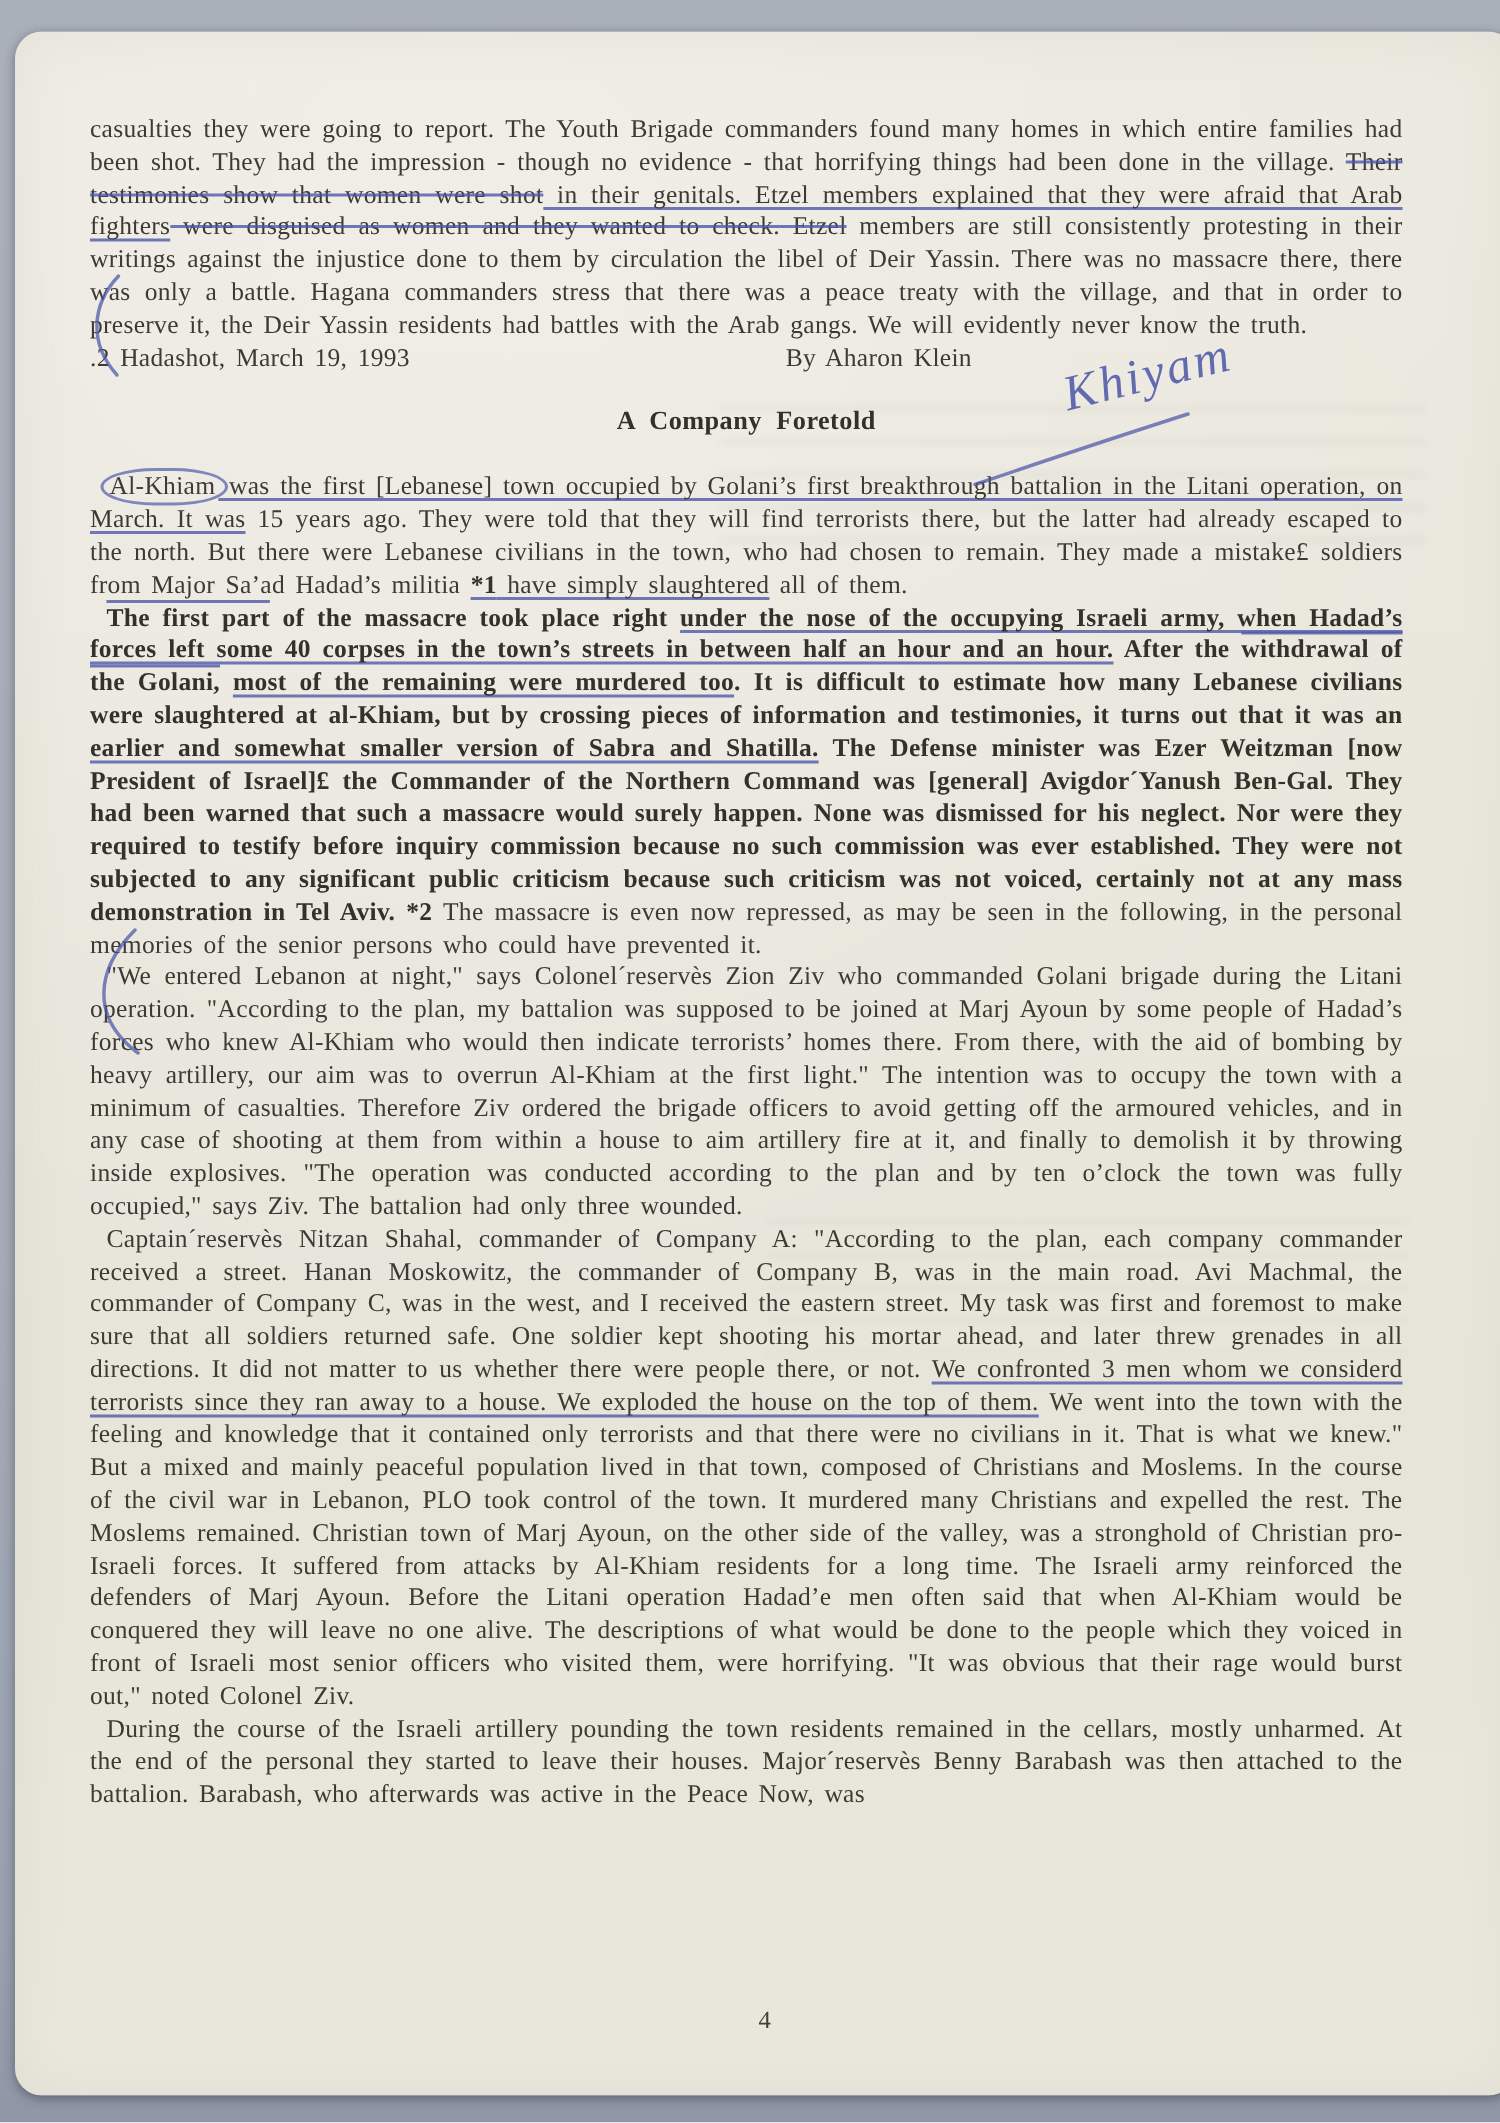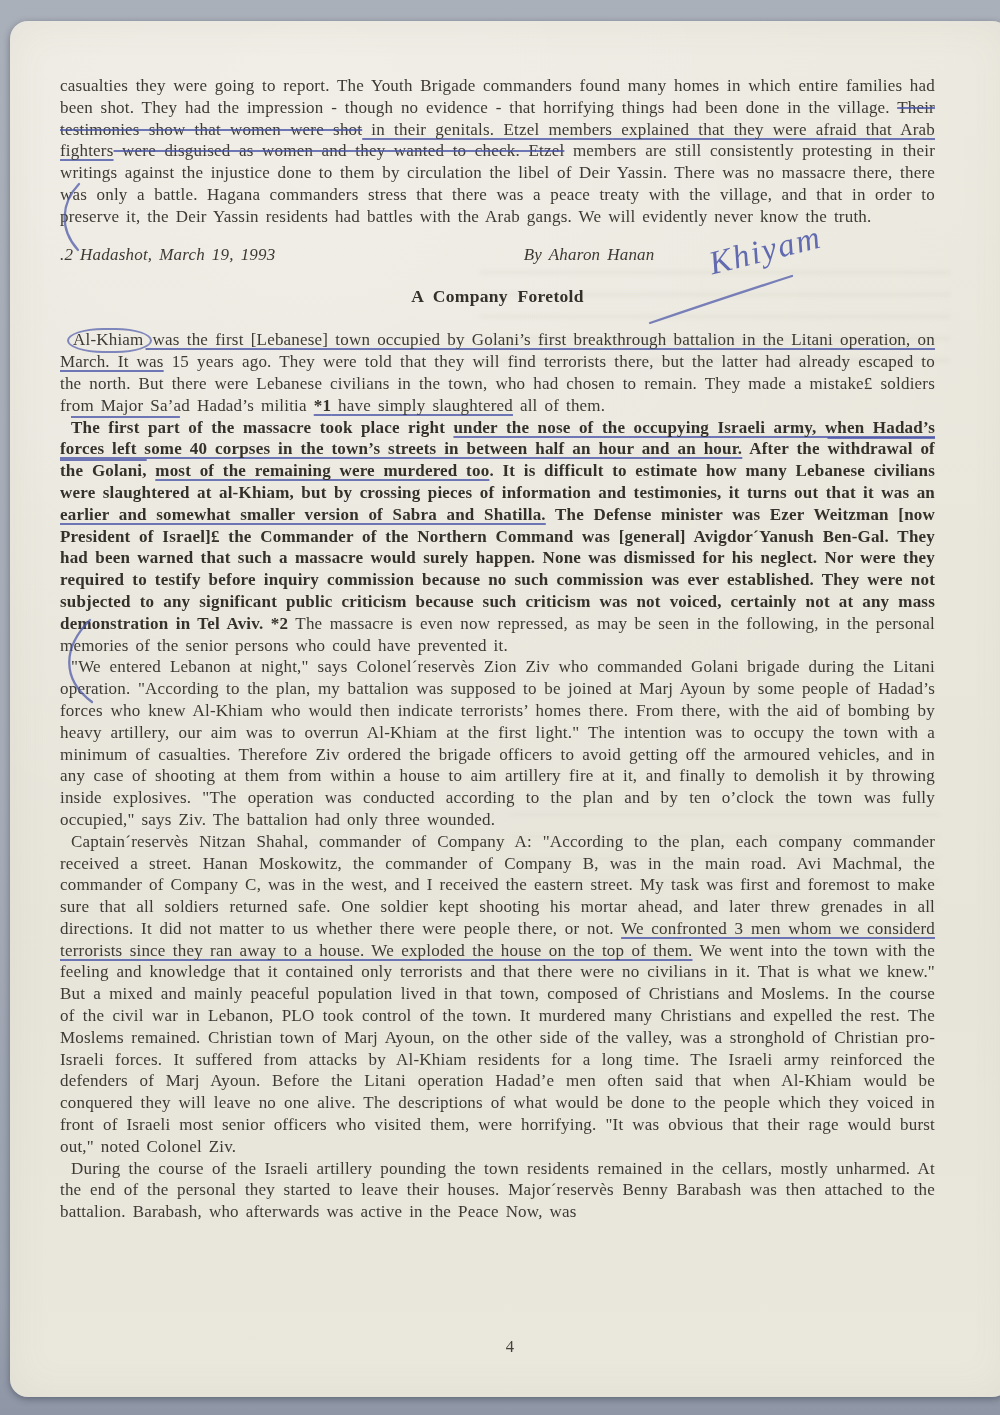--- a/index.html
+++ b/index.html
@@ -30,21 +30,21 @@
   .seg-bold{font-weight:bold;color:#34302a;}
   
   .pen-u{text-decoration-line:underline;text-decoration-color:rgba(74,85,168,.78);
          text-decoration-thickness:2px;text-underline-offset:3px;text-decoration-skip-ink:none;}
   .pen-s{text-decoration-line:line-through;text-decoration-color:rgba(74,85,168,.78);
          text-decoration-thickness:2px;text-decoration-skip-ink:none;}
   .pen-o{text-decoration-line:overline;text-decoration-color:rgba(74,85,168,.78);
          text-decoration-thickness:2px;text-decoration-skip-ink:none;}
   .pen-circle{border:2px solid rgba(74,85,168,.68);border-radius:50%/58%;
          padding:0 6px 2px 4px;margin:0 -6px -2px -4px;}
-  .byline-row{position:relative;margin-top:16px;height:22px;text-align:left;font-style:italic;}
+  .byline-row{position:relative;margin-top:0;height:22px;text-align:left;}
   .byline-author{position:absolute;left:53%;top:0;}
   .headline{margin:20px 0 0 0;text-align:center;font-size:17.5px;font-weight:bold;
             color:#34302a;word-spacing:5px;letter-spacing:.3px;}
   .article{margin-top:22px;}
   .page-number{position:absolute;left:0;right:0;top:1316px;text-align:center;
                font-size:16.5px;color:#44403a;letter-spacing:.5px;}
   .handwriting{
     position:absolute;left:708px;top:232px;
     font-style:italic;font-size:33px;color:#4a55a8;opacity:.85;
     transform:rotate(-14deg);letter-spacing:2px;white-space:nowrap;
@@ -65,21 +65,21 @@
     <div class="bleed b1"></div>
     <div class="bleed b2"></div>
 
     <div class="content">
       <div>
           <p class="para"><span class="">casualties they were going to report. The Youth Brigade commanders found many homes in which entire families had been shot. They had the impression - though no evidence - that horrifying things had been done in the village. </span><span class="pen-s">Their testimonies show that women were shot</span><span class="pen-u"> in their genitals. Etzel members</span><span class="pen-u"> explained that they were afraid that Arab fighters</span><span class="pen-s"> were disguised as women and they wanted to check.</span><span class="pen-s"> Etzel</span><span class=""> members are still consistently protesting in their writings against the injustice done to them by circulation the libel of Deir Yassin. There was no massacre there, there was only a battle. Hagana commanders stress that there was a peace treaty with the village, and that in order to preserve it, the Deir Yassin residents had battles with the Arab gangs. We will evidently never know the truth.</span></p>
         </div>
 
       <div class="byline-row">
         <span>.2 Hadashot, March 19, 1993</span>
-        <span class="byline-author">By Aharon Hanan</span>
+        <span class="byline-author">By Aharon Klein</span>
       </div>
 
       <h1 class="headline">A Company Foretold</h1>
 
       <div class="article">
           <p class="para indent"><span class="pen-circle">Al-Khiam</span><span class="pen-u"> was the first [Lebanese] town occupied by Golani’s first breakthrough battalion in the Litani operation, on March. It was</span><span class=""> 15 years ago. They were told that they will find terrorists there, but the latter had already escaped to the north. But there were Lebanese civilians in the town, who had chosen to remain. They made a mistake£ soldiers from Major Sa’ad Hadad’s militia </span><span class="seg-bold pen-u">*1</span><span class="pen-u"> have simply slaughtered</span><span class=""> all of them.</span></p>
           <p class="para indent"><span class="seg-bold pen-o">The first part</span><span class="seg-bold"> of the massacre took place right </span><span class="seg-bold pen-u">under the nose of the occupying Israeli army, when Hadad’s forces left some 40 corpses in the town’s streets in between half an hour and an hour.</span><span class="seg-bold"> After the </span><span class="seg-bold pen-o">withdrawal of the Golani,</span><span class="seg-bold"> </span><span class="seg-bold pen-u">most of the remaining were murdered too</span><span class="seg-bold">. It is difficult to estimate how many Lebanese civilians were slaughtered at al-Khiam, but by crossing pieces of information and testimonies, it turns out that it was an </span><span class="seg-bold pen-u">earlier and somewhat smaller version of Sabra and Shatilla.</span><span class="seg-bold"> The Defense minister was Ezer Weitzman [now President of Israel]£ the Commander of the Northern Command was [general] Avigdor´Yanush Ben-Gal. They had been warned that such a massacre would surely happen. None was dismissed for his neglect. Nor were they required to testify before inquiry commission because no such commission was ever established. They were not subjected to any significant public criticism because such criticism was not voiced, certainly not at any mass demonstration in Tel Aviv. *2</span><span class=""> The massacre is even now repressed, as may be seen in the following, in the personal memories of the senior persons who could have prevented it.</span></p>
           <p class="para indent"><span class="">"We entered Lebanon at night," says Colonel´reservès Zion Ziv who commanded Golani brigade during the Litani operation. "According to the plan, my battalion was supposed to be joined at Marj Ayoun by some people of Hadad’s forces who knew Al-Khiam who would then indicate terrorists’ homes there. From there, with the aid of bombing by heavy artillery, our aim was to overrun Al-Khiam at the first light." The intention was to occupy the town with a minimum of casualties. Therefore Ziv ordered the brigade officers to avoid getting off the armoured vehicles, and in any case of shooting at them from within a house to aim artillery fire at it, and finally to demolish it by throwing inside explosives. "The operation was conducted according to the plan and by ten o’clock the town was fully occupied," says Ziv. The battalion had only three wounded.</span></p>
           <p class="para indent"><span class="">Captain´reservès Nitzan Shahal, commander of Company A: "According to the plan, each company commander received a street. Hanan Moskowitz, the commander of Company B, was in the main road. Avi Machmal, the commander of Company C, was in the west, and I received the eastern street. My task was first and foremost to make sure that all soldiers returned safe. One soldier kept shooting his mortar ahead, and later threw grenades in all directions. It did not matter to us whether there were people there, or not. </span><span class="pen-u">We confronted 3 men whom we considerd terrorists since they ran away to a house. We exploded the house on the top of them.</span><span class=""> We went into the town with the feeling and knowledge that it contained only terrorists and that there were no civilians in it. That is what we knew." But a mixed and mainly peaceful population lived in that town, composed of Christians and Moslems. In the course of the civil war in Lebanon, PLO took control of the town. It murdered many Christians and expelled the rest. The Moslems remained. Christian town of Marj Ayoun, on the other side of the valley, was a stronghold of Christian pro-Israeli forces. It suffered from attacks by Al-Khiam residents for a long time. The Israeli army reinforced the defenders of Marj Ayoun. Before the Litani operation Hadad’e men often said that when Al-Khiam would be conquered they will leave no one alive. The descriptions of what would be done to the people which they voiced in front of Israeli most senior officers who visited them, were horrifying. "It was obvious that their rage would burst out," noted Colonel Ziv.</span></p>
           <p class="para indent"><span class="">During the course of the Israeli artillery pounding the town residents remained in the cellars, mostly unharmed. At the end of the personal they started to leave their houses. Major´reservès Benny Barabash was then attached to the battalion. Barabash, who afterwards was active in the Peace Now, was</span></p>

